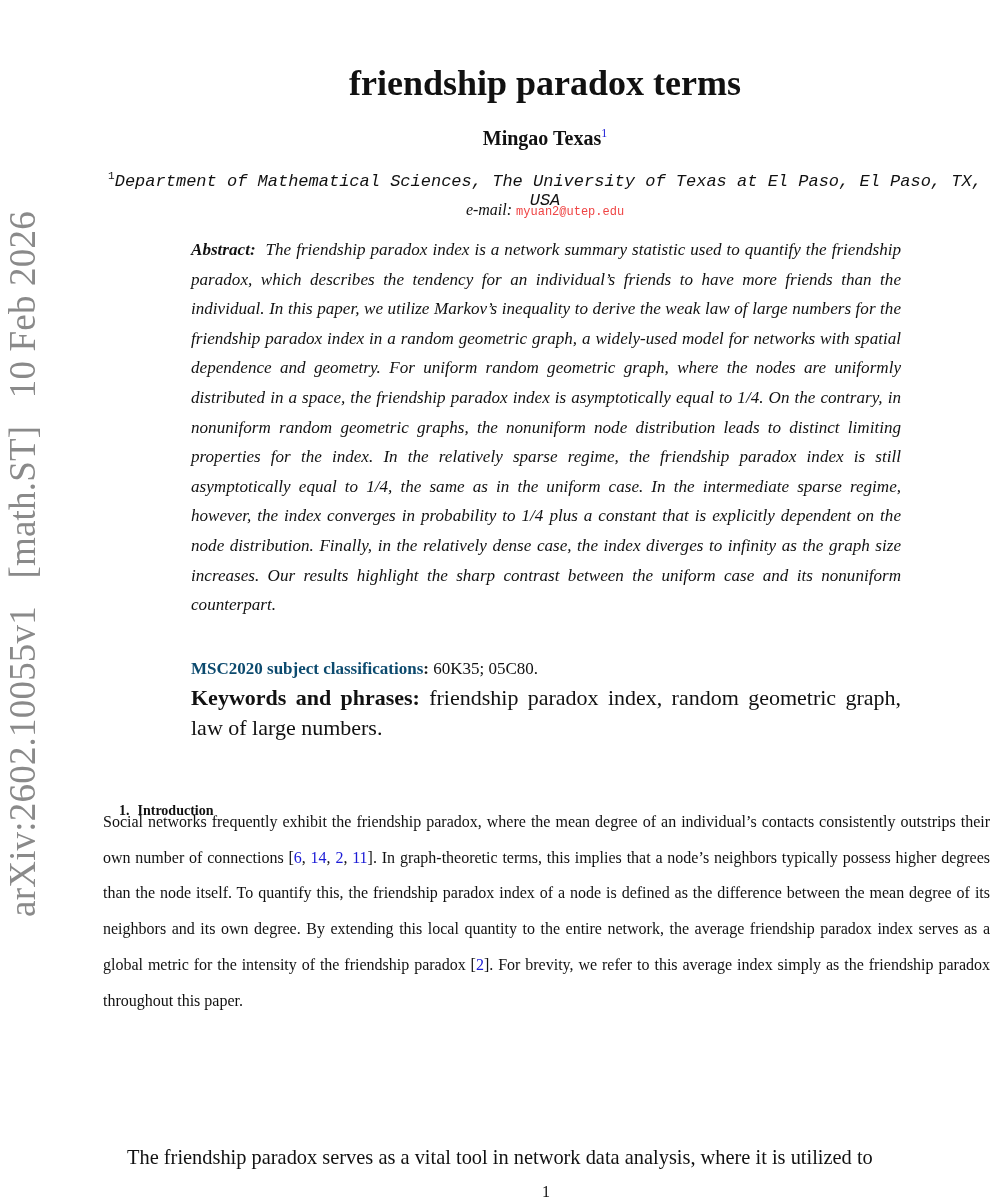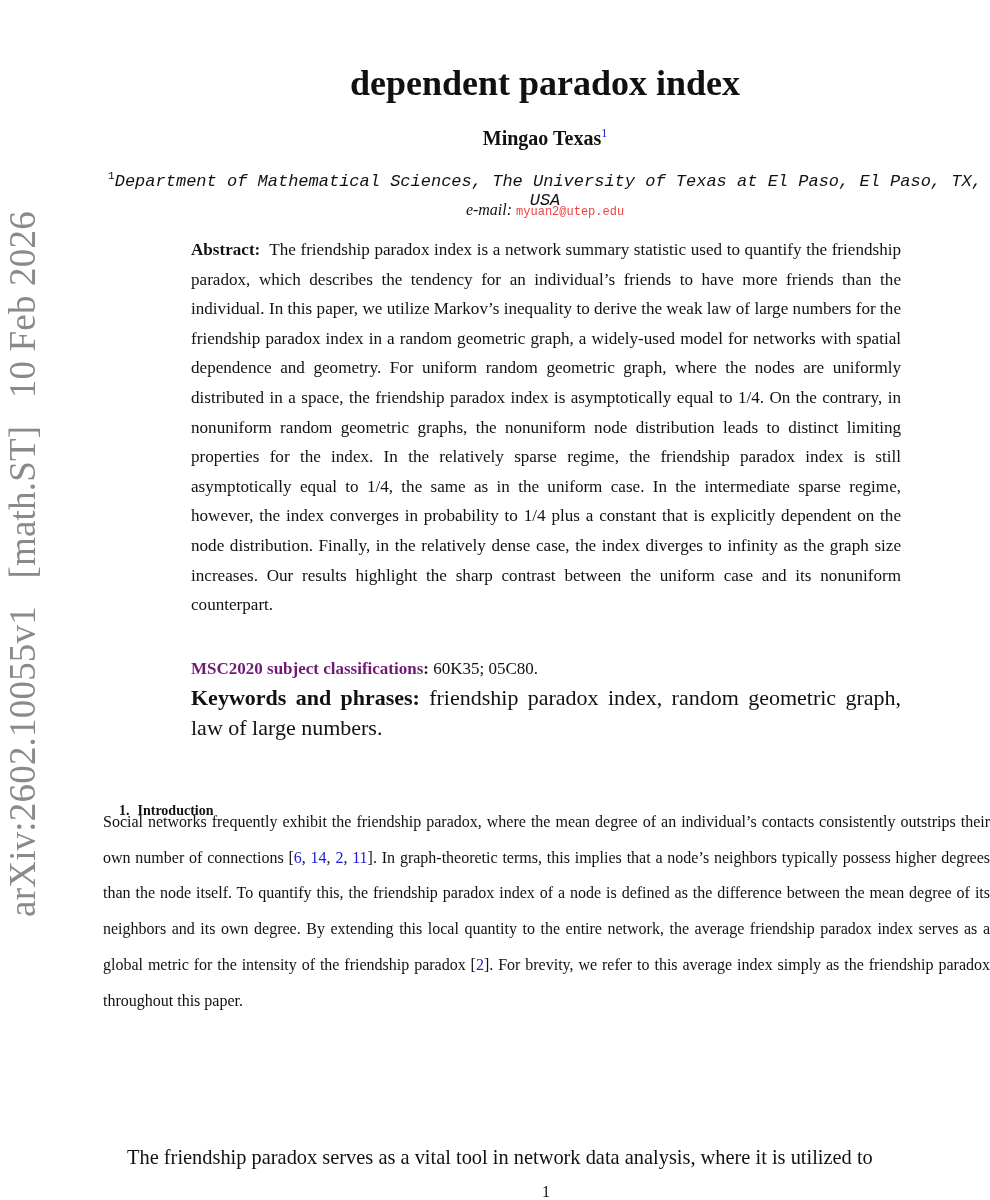--- a/index.html
+++ b/index.html
@@ -80,32 +80,33 @@
     .abstract {
       position: absolute;
       left: 191px;
       width: 710px;
       top: 235px;
       font-family: "Liberation Serif", serif;
       font-size: 17.1px;
       line-height: 29.6px;
       text-align: justify;
       margin: 0;
+      font-style: italic;
     }
     .abstract b { font-weight: bold; }
     .msc {
       position: absolute;
       left: 191px;
       width: 710px;
       top: 654px;
       font-family: "Liberation Serif", serif;
       font-size: 17px;
       line-height: 29.6px;
     }
-    .msc .link { color: #701a75; font-weight: bold; margin-top: 28px; }
+    .msc .link { color: #0c4a6e; font-weight: bold; margin-top: 28px; }
     .keywords {
       position: absolute;
       left: 191px;
       width: 710px;
       top: 683px;
       font-family: "Liberation Serif", serif;
       font-size: 22px;
       line-height: 29.6px;
       text-align: justify;
     }
@@ -157,21 +158,21 @@
 <body>
 
 <div class="watermark">
   <span>arXiv:2602.10055v1</span>
   <span>[math.ST]</span>
   <span>10 Feb 2026</span>
 </div>
 
 <h1 class="title">
   <br>
-  <span>dependent paradox index</span>
+  <span>friendship paradox terms</span>
 </h1>
 
 <div class="author">
   <span>Mingao Texas</span><sup>1</sup>
 </div>
 
 <div class="affil">
   <sup>1</sup><span>Department of Mathematical Sciences, The University of Texas at El Paso, El Paso, TX, USA</span>
 </div>
 

